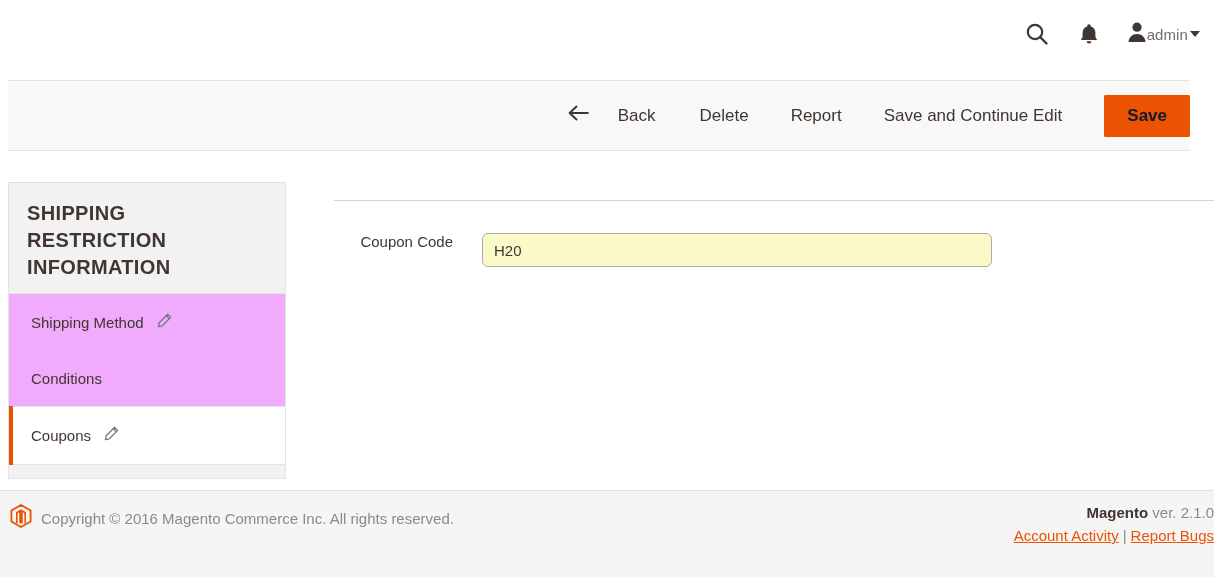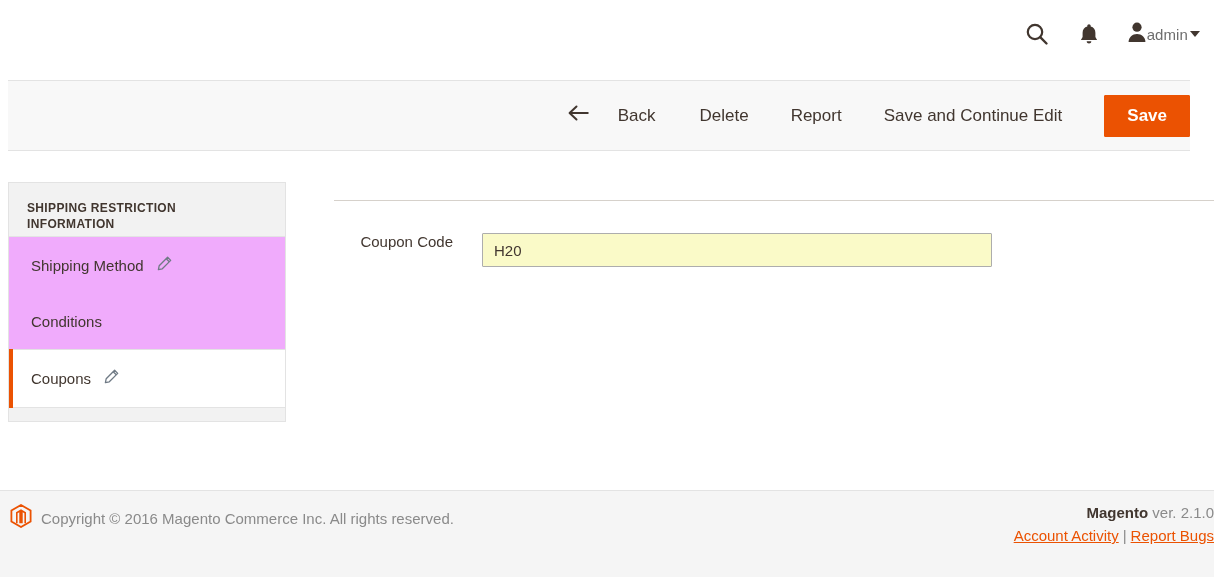--- a/index.html
+++ b/index.html
@@ -61,21 +61,21 @@
     margin-right: 42px;
     white-space: nowrap;
   }
   .btn-back {
     display: flex; align-items: center; gap: 28px;
     margin-right: 44px;
   }
   .back-arrow { display:block; }
   .btn-primary {
     background: #eb5202; border: 1px solid #eb5202;
-    color: #ffffff; font-size: 17px; font-weight: bold;
+    color: #0f172a; font-size: 17px; font-weight: bold;
     font-family: "Liberation Sans", sans-serif;
     padding: 0 22px; height: 42px; line-height: 40px;
     cursor: pointer; margin-right: 0px;
     border-radius: 1px;
   }
 
   
   .body-wrap {
     position: absolute; left: 0; top: 151px;
     width: 1214px; height: 339px;
@@ -83,22 +83,22 @@
   }
 
   
   .side-nav {
     position: absolute; left: 8px; top: 31px;
     width: 278px;
     background: #f2f2f2;
     border: 1px solid #e3e3e3;
   }
   .side-title {
-    padding: 17px 18px 4px 18px;
-    font-size: 12px; font-weight: bold;
+    padding: 17px 18px 12px 18px;
+    font-size: 20px; font-weight: bold;
     letter-spacing: .35px; line-height: 1.35;
     color: #41362f;
     border-bottom: 1px solid #e3e3e3;
     text-transform: uppercase;
   }
   .side-item {
     position: relative;
     padding: 19px 18px 19px 22px;
     font-size: 15px; color: #41362f;
     cursor: pointer;
@@ -144,21 +144,21 @@
     font-size: 15px; color: #41362f;
     padding-right: 29px;
   }
   .field-input {
     width: 510px; height: 34px;
     background: #fafac8;
     border: 1px solid #adadad;
     font-family: "Liberation Sans", sans-serif;
     font-size: 15px; color: #41362f;
     padding: 0 11px;
-    border-radius: 1px;
+    border-radius: 6px;
     outline: none;
   }
 
   
   .footer {
     position: absolute; left: 0; top: 490px;
     width: 1214px; height: 87px;
     background: #f5f5f5;
     border-top: 1px solid #e3e3e3;
   }

